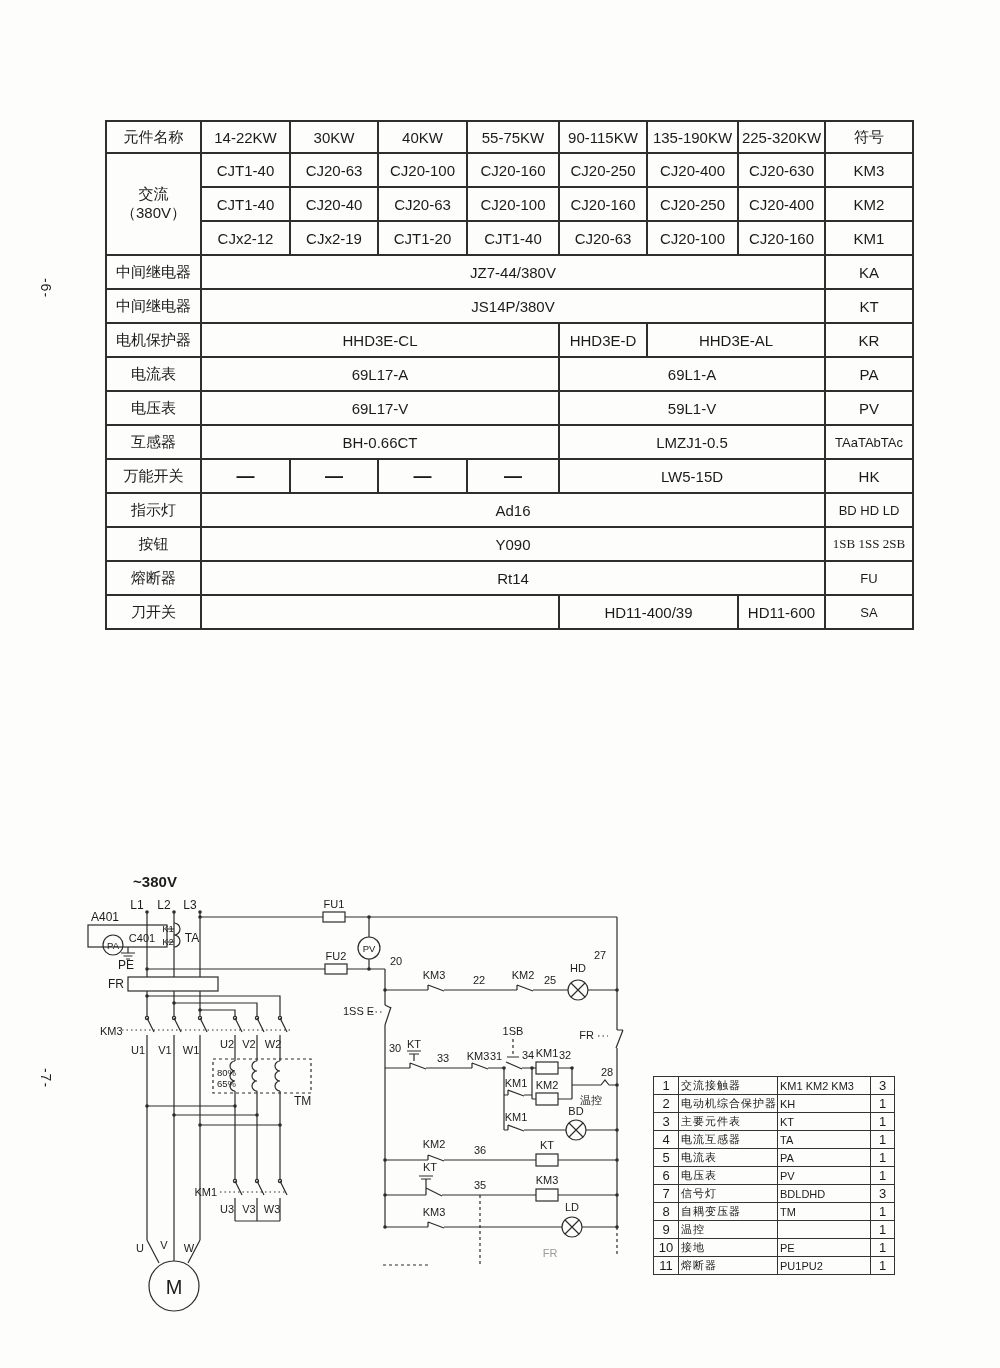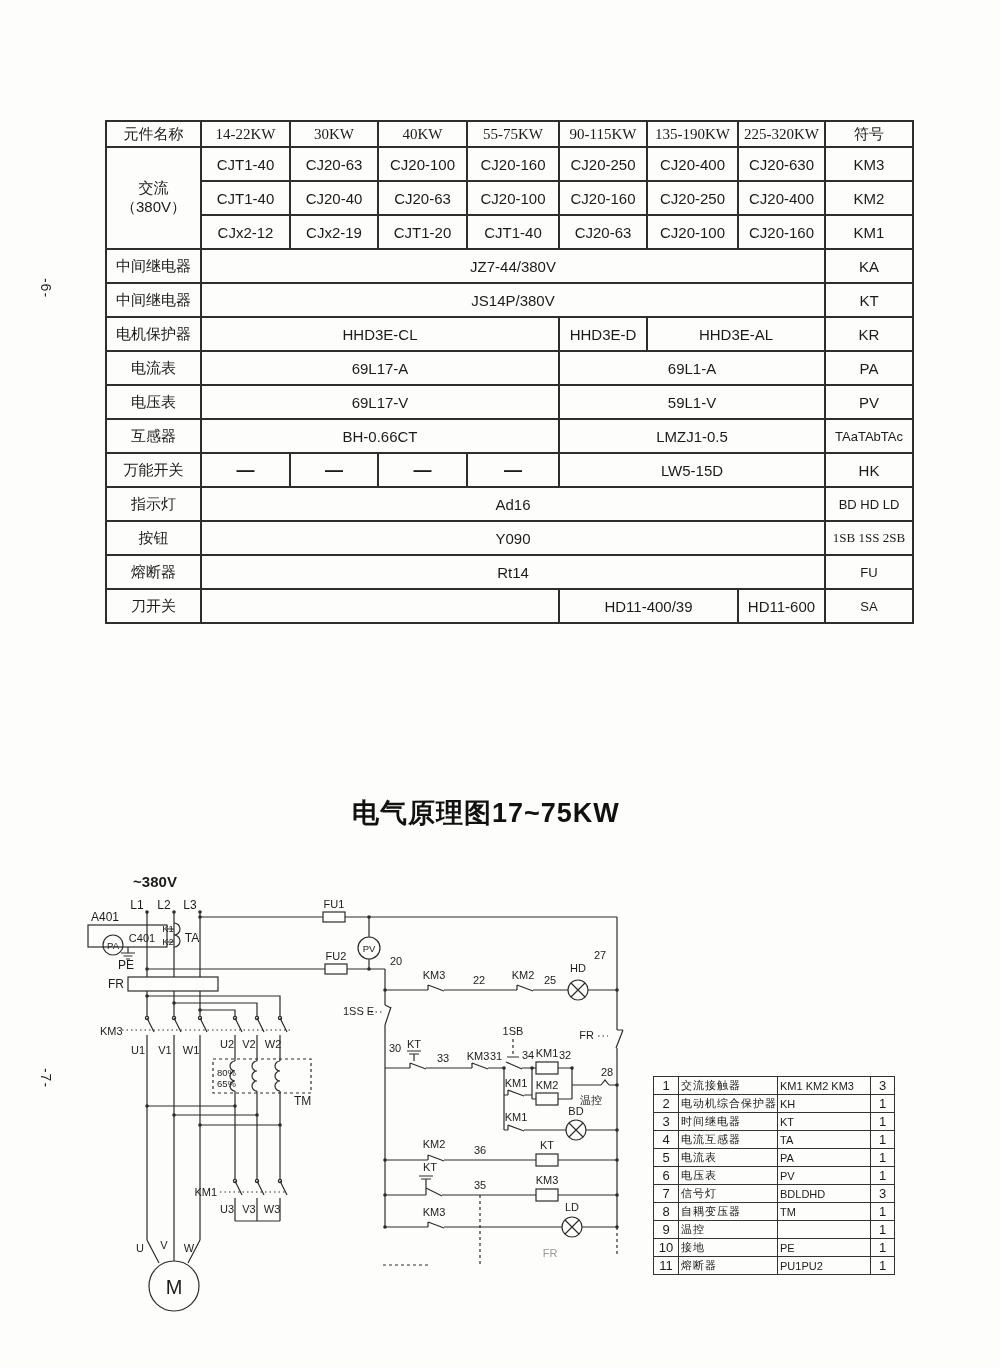--- a/index.html
+++ b/index.html
@@ -12,21 +12,21 @@
   .pagenum{position:absolute;font-size:14px;color:#222;transform:rotate(90deg);letter-spacing:1px;}
   .pagenum.top{left:36px;top:280px;}
   .pagenum.bottom{left:36px;top:1070px;}
 
   
   table.main{position:absolute;left:105px;top:120px;width:807px;border-collapse:collapse;
              table-layout:fixed;}
   table.main th,table.main td{border:2px solid #2e2e2e;text-align:center;vertical-align:middle;
              font-size:15px;font-weight:normal;padding:0 1px;color:#1b1b1b;
              white-space:pre-line;overflow:hidden;}
-  table.main thead tr{height:26px;font-family:Liberation Serif, serif;}
+  table.main thead tr{height:32px;}
   table.main tbody tr{height:34px;}
   table.main td.sm{font-size:13px;}
   table.main td.xs{font-size:13px;font-family:Liberation Serif, serif;}
   table.main td.dash{font-size:18px;font-weight:bold;}
 
   
   table.parts{position:absolute;left:653px;top:1076px;width:241px;border-collapse:collapse;
               table-layout:fixed;}
   table.parts td{border:1.6px solid #333;font-size:11px;padding:0 2px;color:#1b1b1b;
               overflow:hidden;white-space:nowrap;}
@@ -181,21 +181,20 @@
         <tr>
           <td>刀开关</td>
           <td colspan="4"></td>
           <td colspan="2">HD11-400/39</td>
           <td>HD11-600</td>
           <td class="sm">SA</td>
         </tr>
       </tbody>
     </table>
 
-  <div class="diagram-title">电气原理图17~75KW</div>
 
   <svg class="schem" width="565" height="510" viewBox="0 0 565 510">
 
     <g>
 
       <path d="M67,57 V122 M94,57 V122 M120,57 V122"></path>
       <path d="M67,136 V162 M94,136 V162 M120,136 V162"></path>
       <path d="M67,180 V385 M94,180 V385 M120,180 V385"></path>
 
       <path d="M120,62 H243 M265,62 H537"></path>
@@ -464,21 +463,21 @@
           <td>3</td>
         </tr>
         <tr>
           <td>2</td>
           <td>电动机综合保护器</td>
           <td>KH</td>
           <td>1</td>
         </tr>
         <tr>
           <td>3</td>
-          <td>时间继电器</td>
+          <td>主要元件表</td>
           <td>KT</td>
           <td>1</td>
         </tr>
         <tr>
           <td>4</td>
           <td>电流互感器</td>
           <td>TA</td>
           <td>1</td>
         </tr>
         <tr>

